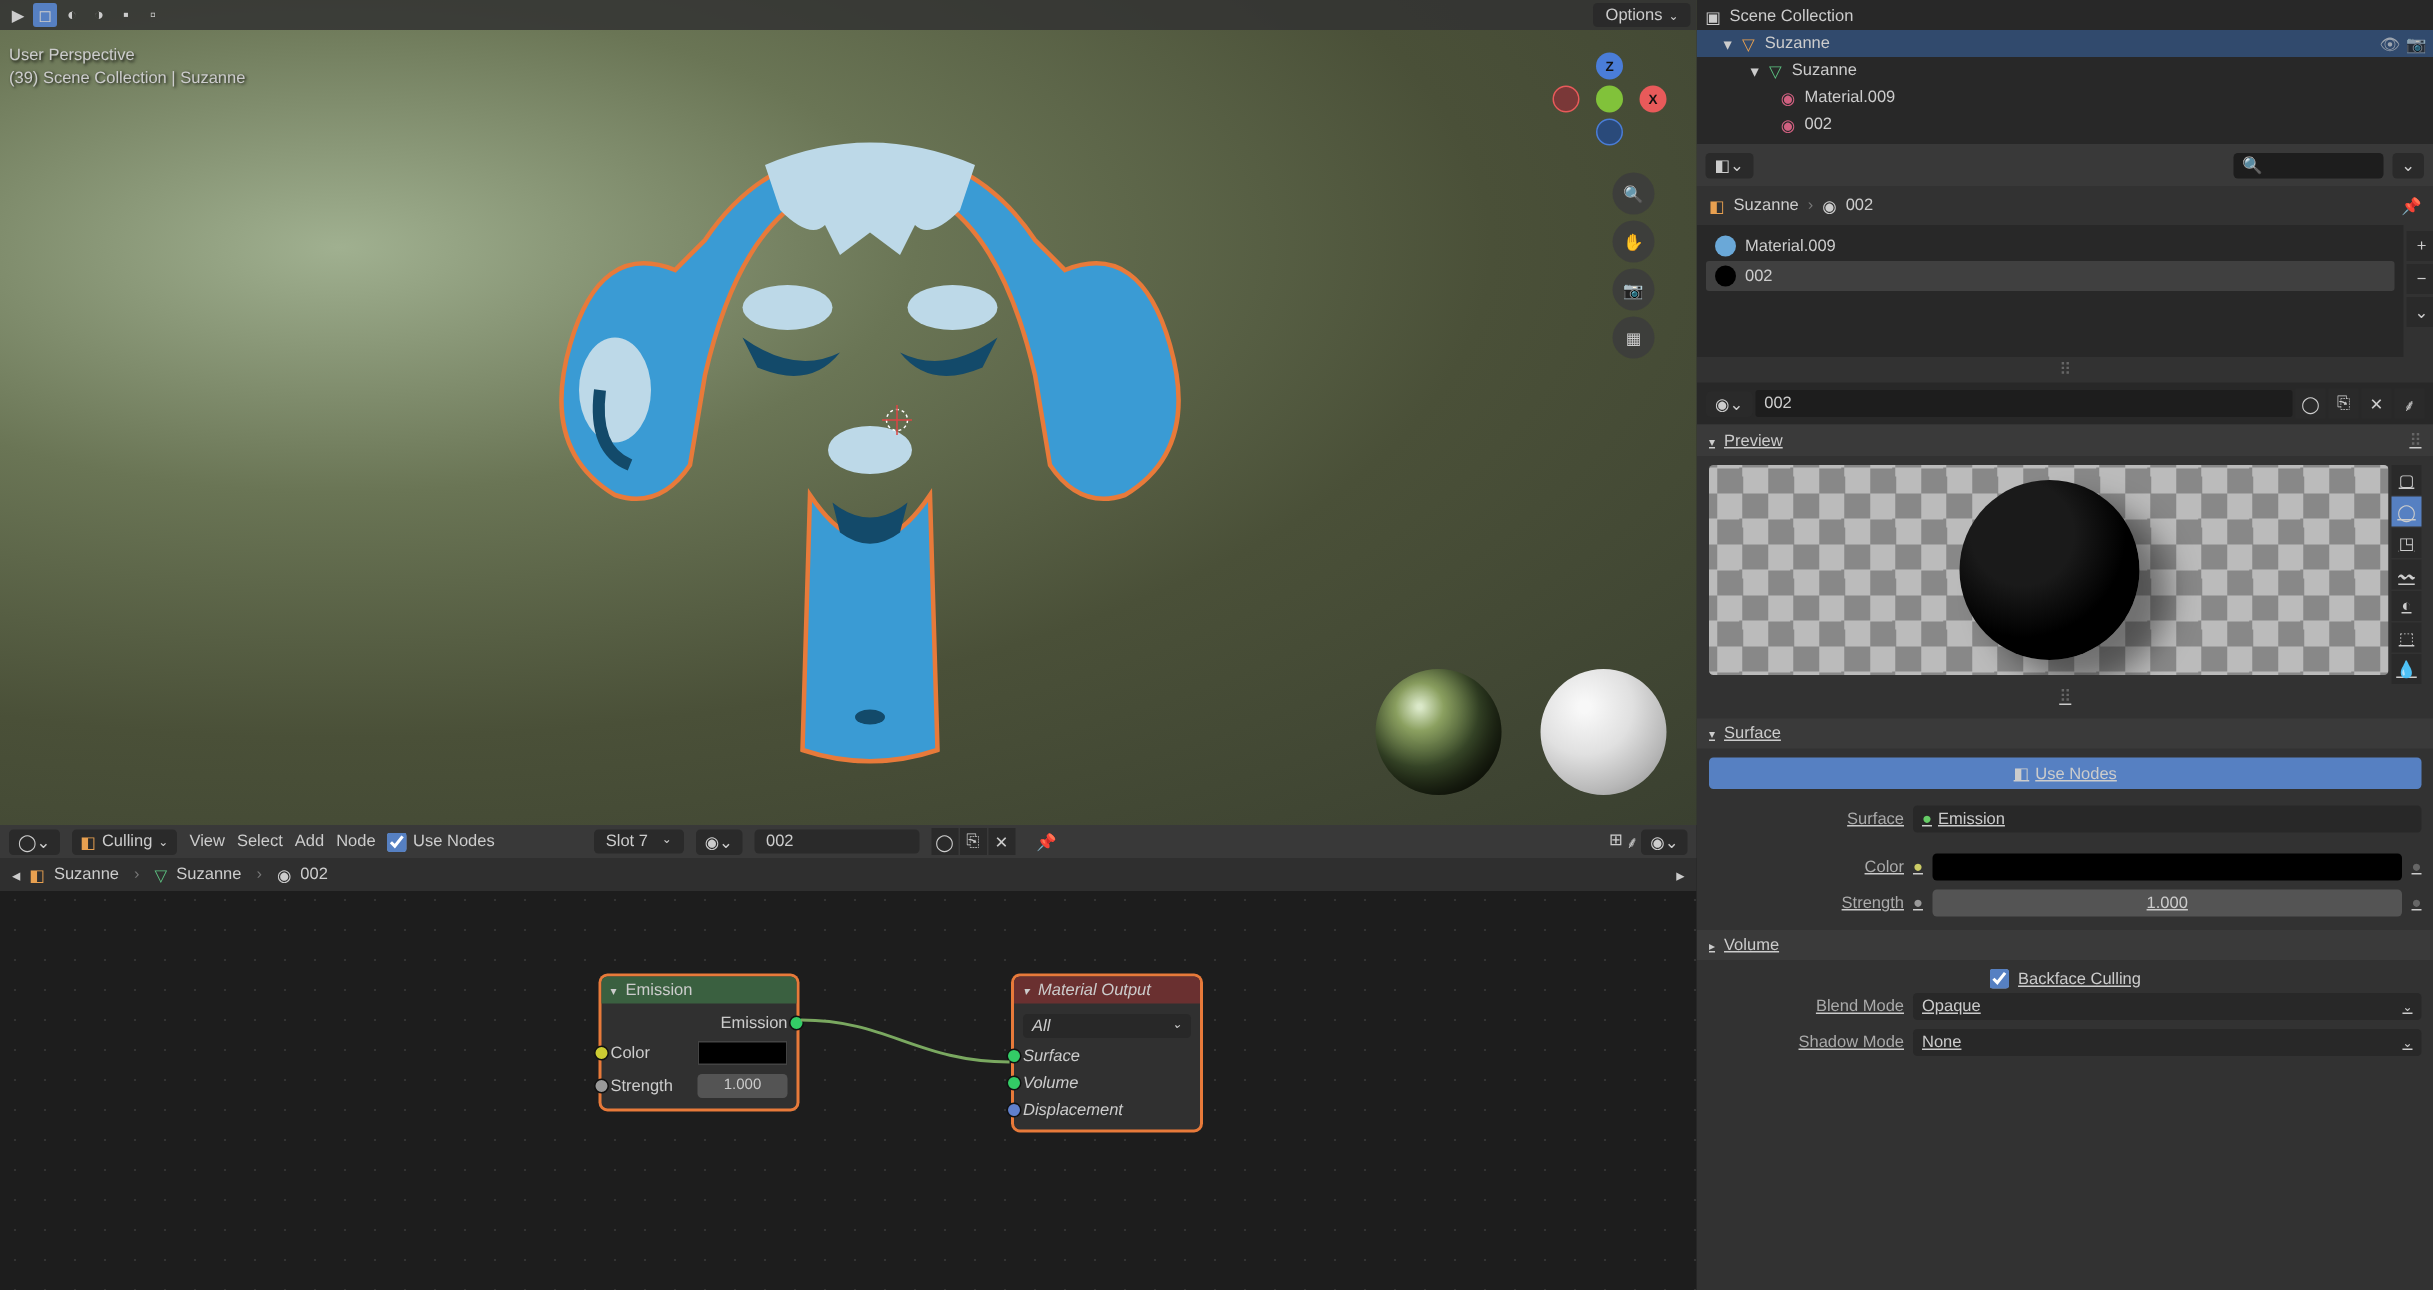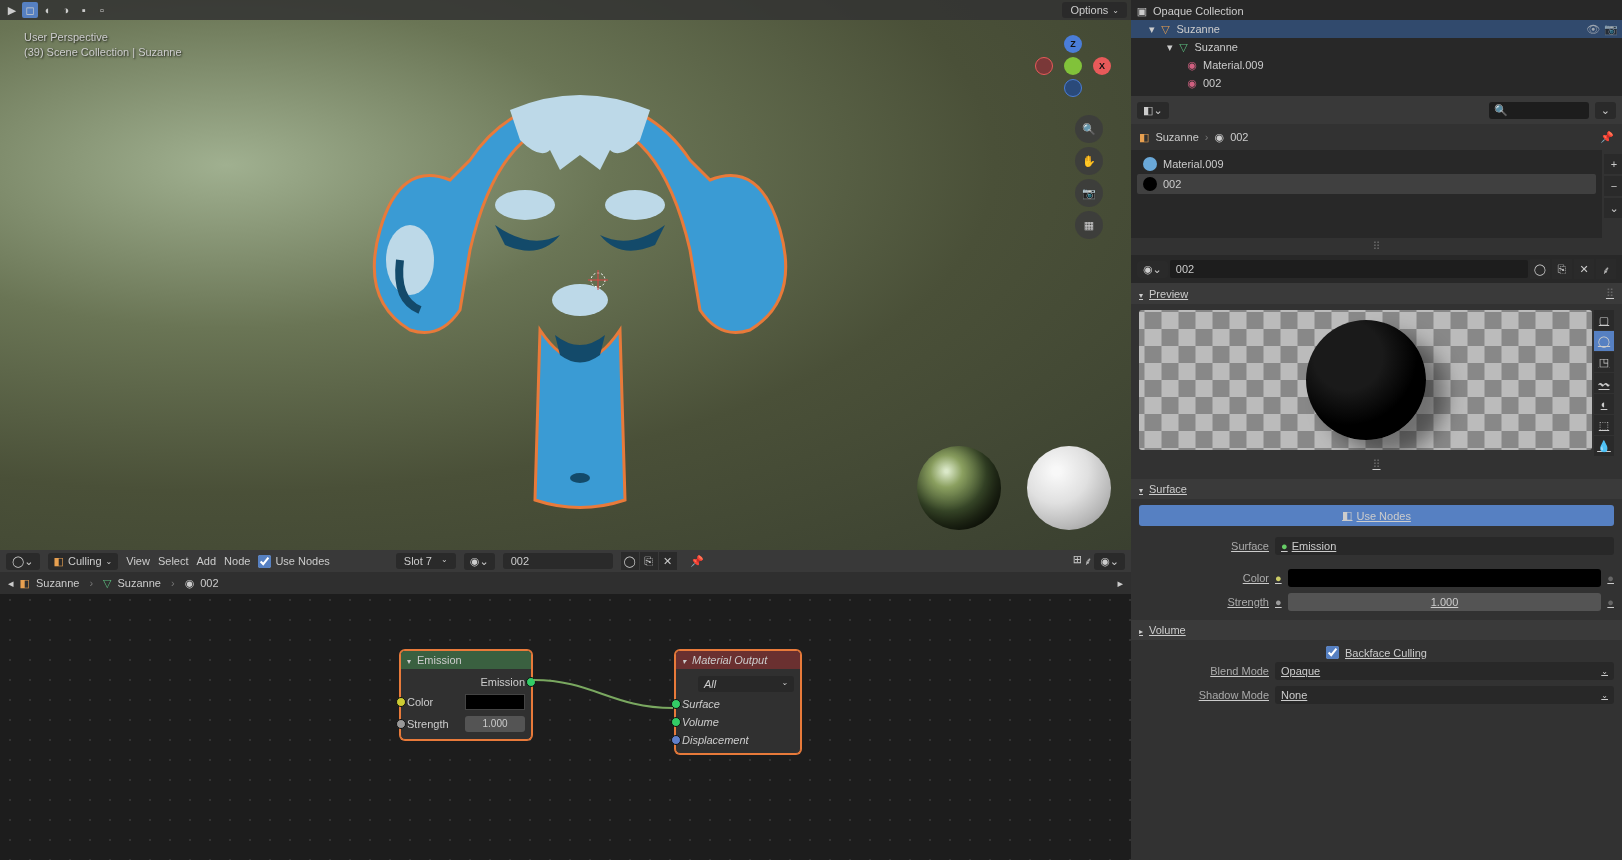--- a/index.html
+++ b/index.html
@@ -6,21 +6,21 @@
 body { background:#393939; width:1622px; height:860px; overflow:hidden; display:flex; }
 .left-col { width:1131px; display:flex; flex-direction:column; }
 .right-col { width:491px; display:flex; }
 
 
 .viewport { height:550px; position:relative; background:radial-gradient(ellipse at 20% 30%, #a0b090 0%, #6a7555 30%, #4a5038 60%, #3a4030 100%); overflow:hidden; }
 .vp-topbar { position:absolute; top:0; left:0; right:0; height:20px; background:rgba(50,50,50,0.85); display:flex; align-items:center; padding:0 4px; }
 .vp-icon { width:16px; height:16px; margin-right:2px; display:flex; align-items:center; justify-content:center; cursor:pointer; border-radius:2px; }
 .vp-icon.active { background:#5680c2; }
 .options-dd { margin-left:auto; padding:2px 8px; background:rgba(40,40,40,0.8); border-radius:3px; cursor:pointer; display:flex; align-items:center; gap:4px; }
-.vp-info { position:absolute; top:30px; left:24px; color:#e0e0e0; text-shadow:1px 1px 2px rgba(0,0,0,0.8); font-size:11px; line-height:15px; }
+.vp-info { position:absolute; top:30px; left:6px; color:#e0e0e0; text-shadow:1px 1px 2px rgba(0,0,0,0.8); font-size:11px; line-height:15px; }
 
 .gizmo-wrap { position:absolute; top:35px; right:18px; width:80px; }
 .nav-gizmo { width:80px; height:60px; position:relative; }
 .axis-ball { width:18px; height:18px; border-radius:50%; position:absolute; display:flex; align-items:center; justify-content:center; font-size:9px; font-weight:bold; color:#111; cursor:pointer; }
 .axis-z { background:#4a7dd8; top:0; left:31px; }
 .axis-y { background:#81c23a; top:22px; left:31px; }
 .axis-x { background:#e85a5a; top:22px; left:60px; }
 .axis-neg-x { background:#7a3838; border:1px solid #e85a5a; top:22px; left:2px; }
 .axis-neg-z { background:#2a4a7a; border:1px solid #4a7dd8; top:44px; left:31px; }
 .vp-tools { margin-top:20px; display:flex; flex-direction:column; gap:4px; align-items:flex-end; padding-right:10px; }
@@ -54,21 +54,21 @@
 .node-row { display:flex; align-items:center; justify-content:space-between; padding:3px 0; position:relative; }
 .socket { width:10px; height:10px; border-radius:50%; position:absolute; border:1px solid #111; }
 .sock-out { right:-11px; }
 .sock-in { left:-11px; }
 .sock-yellow { background:#cccc33; }
 .sock-grey { background:#999; }
 .sock-green { background:#33cc66; }
 .sock-blue { background:#6080cc; }
 .color-swatch { width:60px; height:16px; background:#000; border:1px solid #444; cursor:pointer; }
 .num-field { width:60px; height:16px; background:#545454; border-radius:3px; text-align:center; font-size:10px; line-height:16px; cursor:ew-resize; }
-.node-dd { background:#282828; padding:2px 6px; border-radius:3px; display:flex; justify-content:space-between; cursor:pointer;margin-left:16px; }
+.node-dd { background:#282828; padding:2px 6px; border-radius:3px; display:flex; justify-content:space-between; cursor:pointer; }
 svg.wire { position:absolute; pointer-events:none; overflow:visible; }
 
 
 .outliner { flex:1; background:#282828; display:flex; flex-direction:column; }
 .outliner-tree { height:96px; overflow:auto; padding:2px 0; }
 .tree-row { display:flex; align-items:center; padding:2px 4px; gap:4px; cursor:pointer; }
 .tree-row.sel { background:#314a6d; }
 .tree-indent-1 { padding-left:18px; }
 .tree-indent-2 { padding-left:36px; }
 .tree-indent-3 { padding-left:54px; }
@@ -279,21 +279,21 @@
     </svg>
   </div>
 </div>
 
 <div class="right-col">
   <div class="outliner">
 
     <div class="outliner-tree">
       <div class="tree-row">
           <span class="tree-icon">▣</span>
-          <span>Opaque Collection</span>
+          <span>Scene Collection</span>
         </div>
       <div class="tree-row sel tree-indent-1">
           <span>▾</span>
           <span class="tree-icon" style="color:#e8a050">▽</span>
           <span>Suzanne</span>
           <div class="row-actions">
             <span>👁</span>
             <span>📷</span>
           </div>
         </div>

